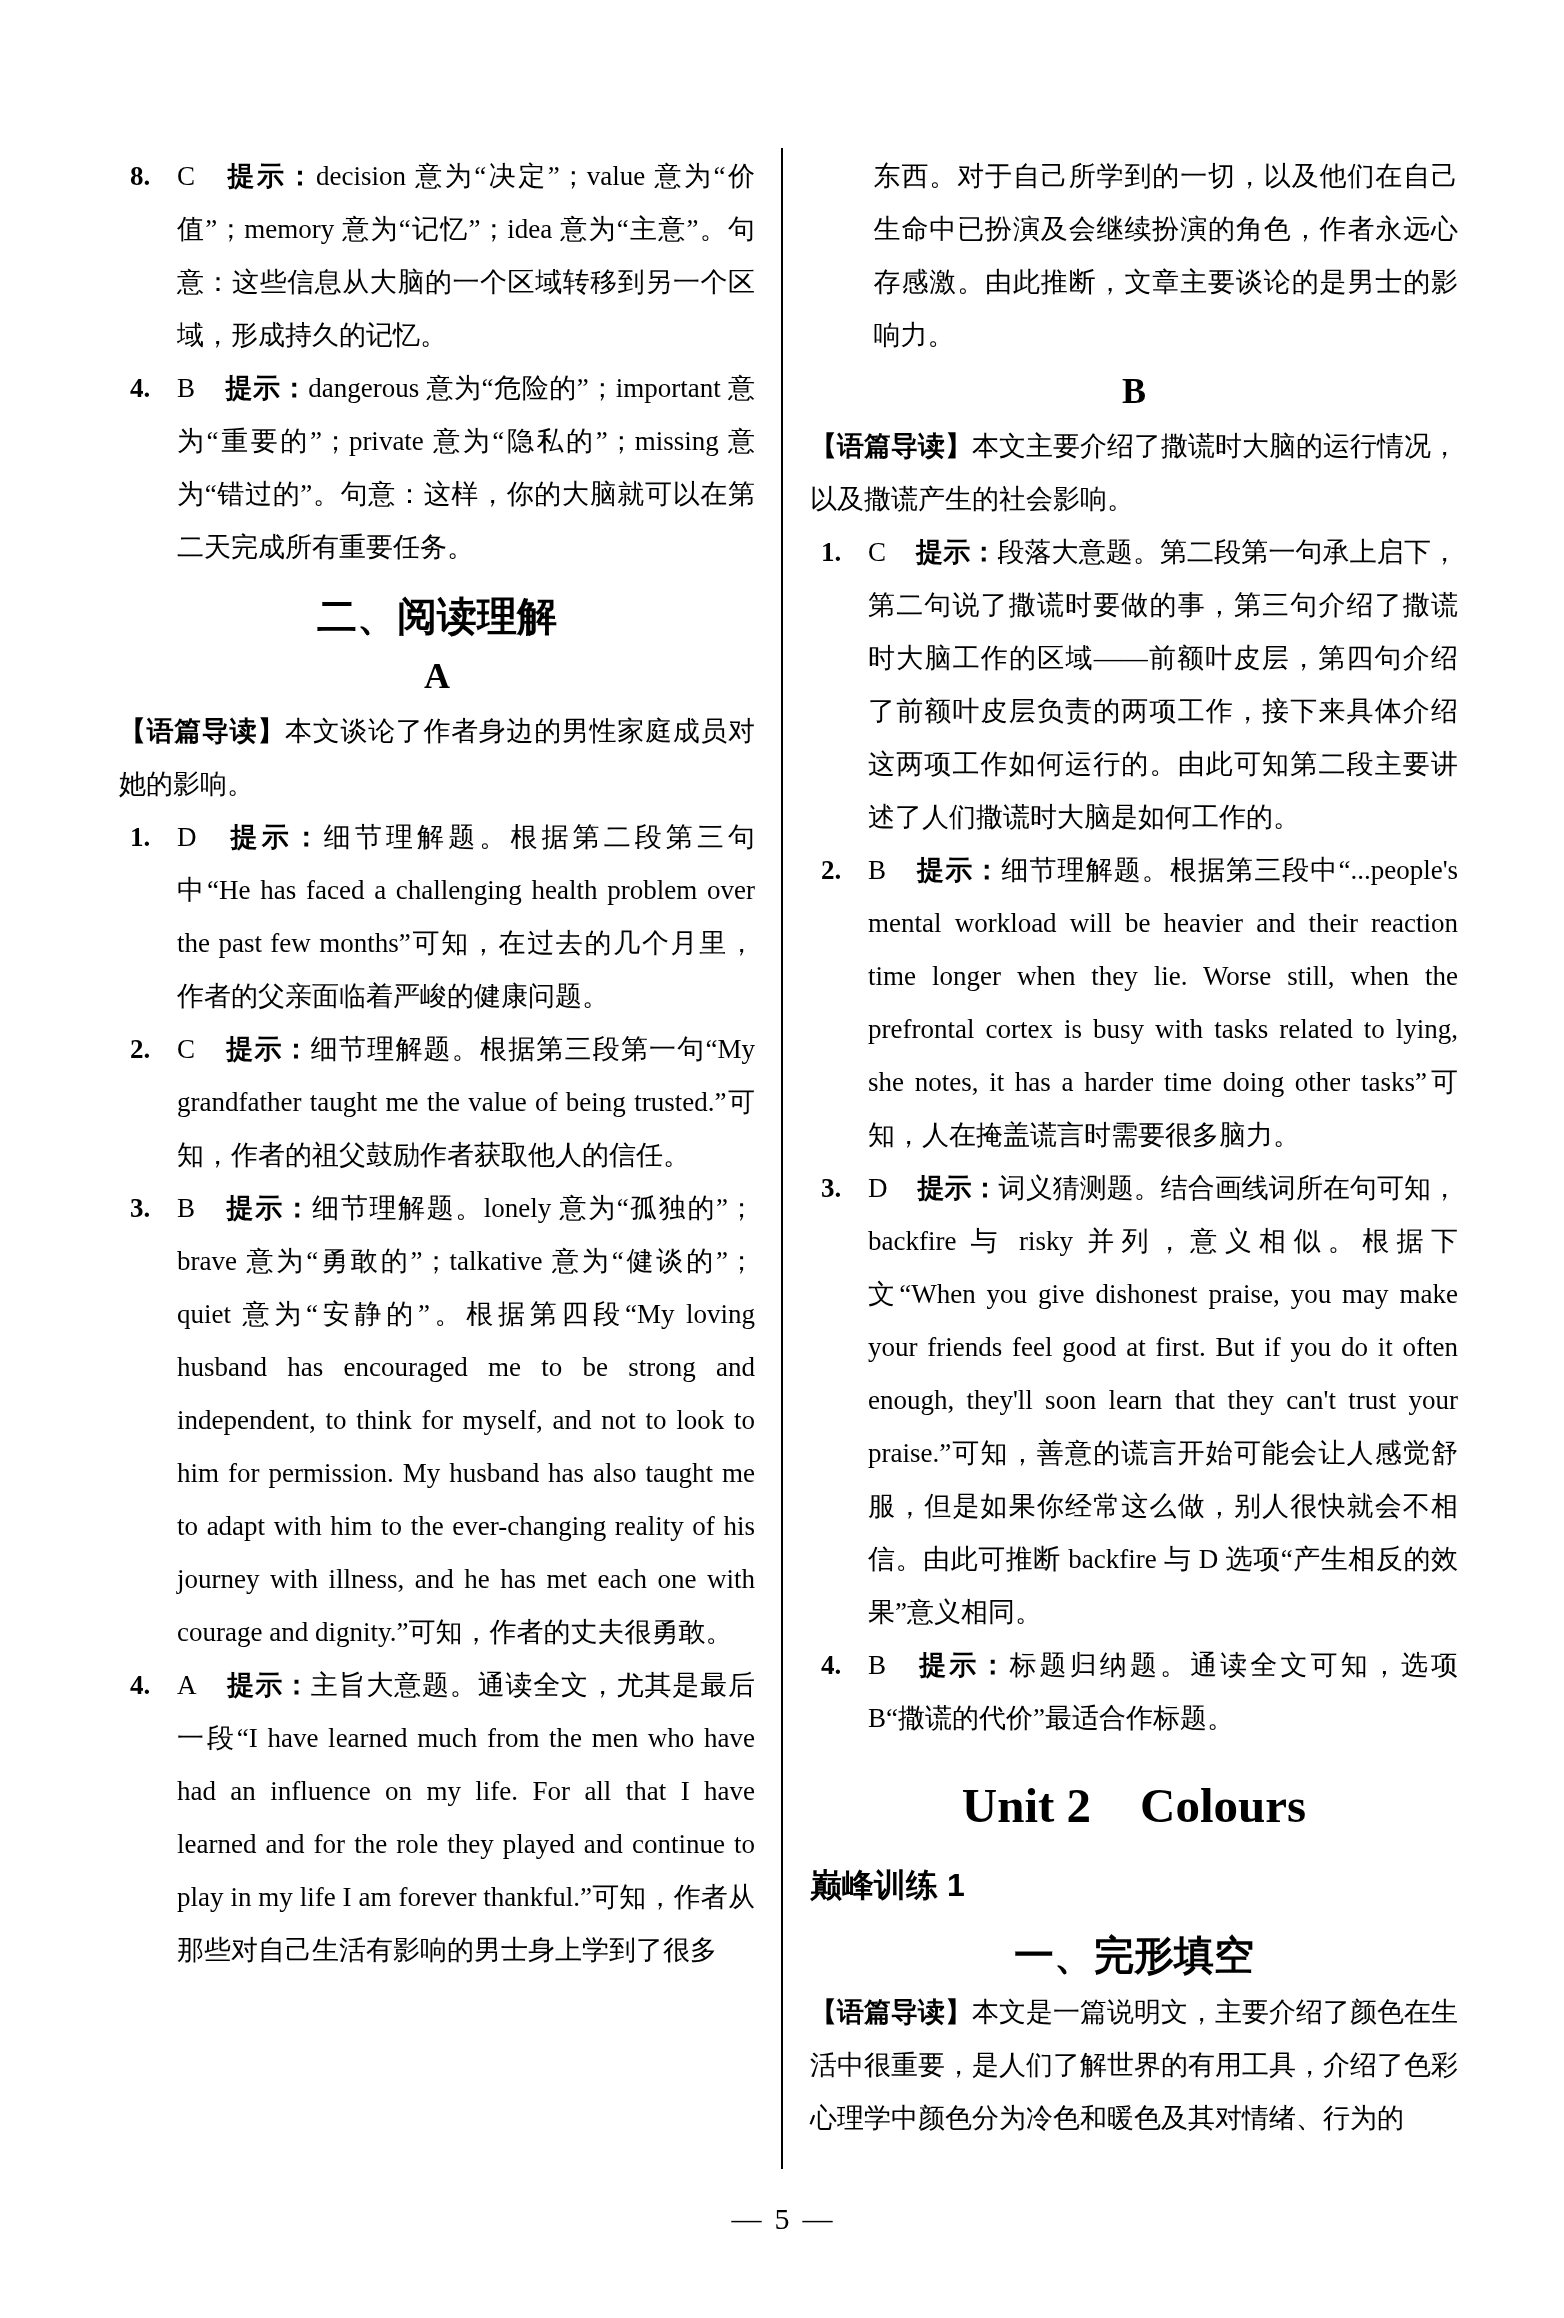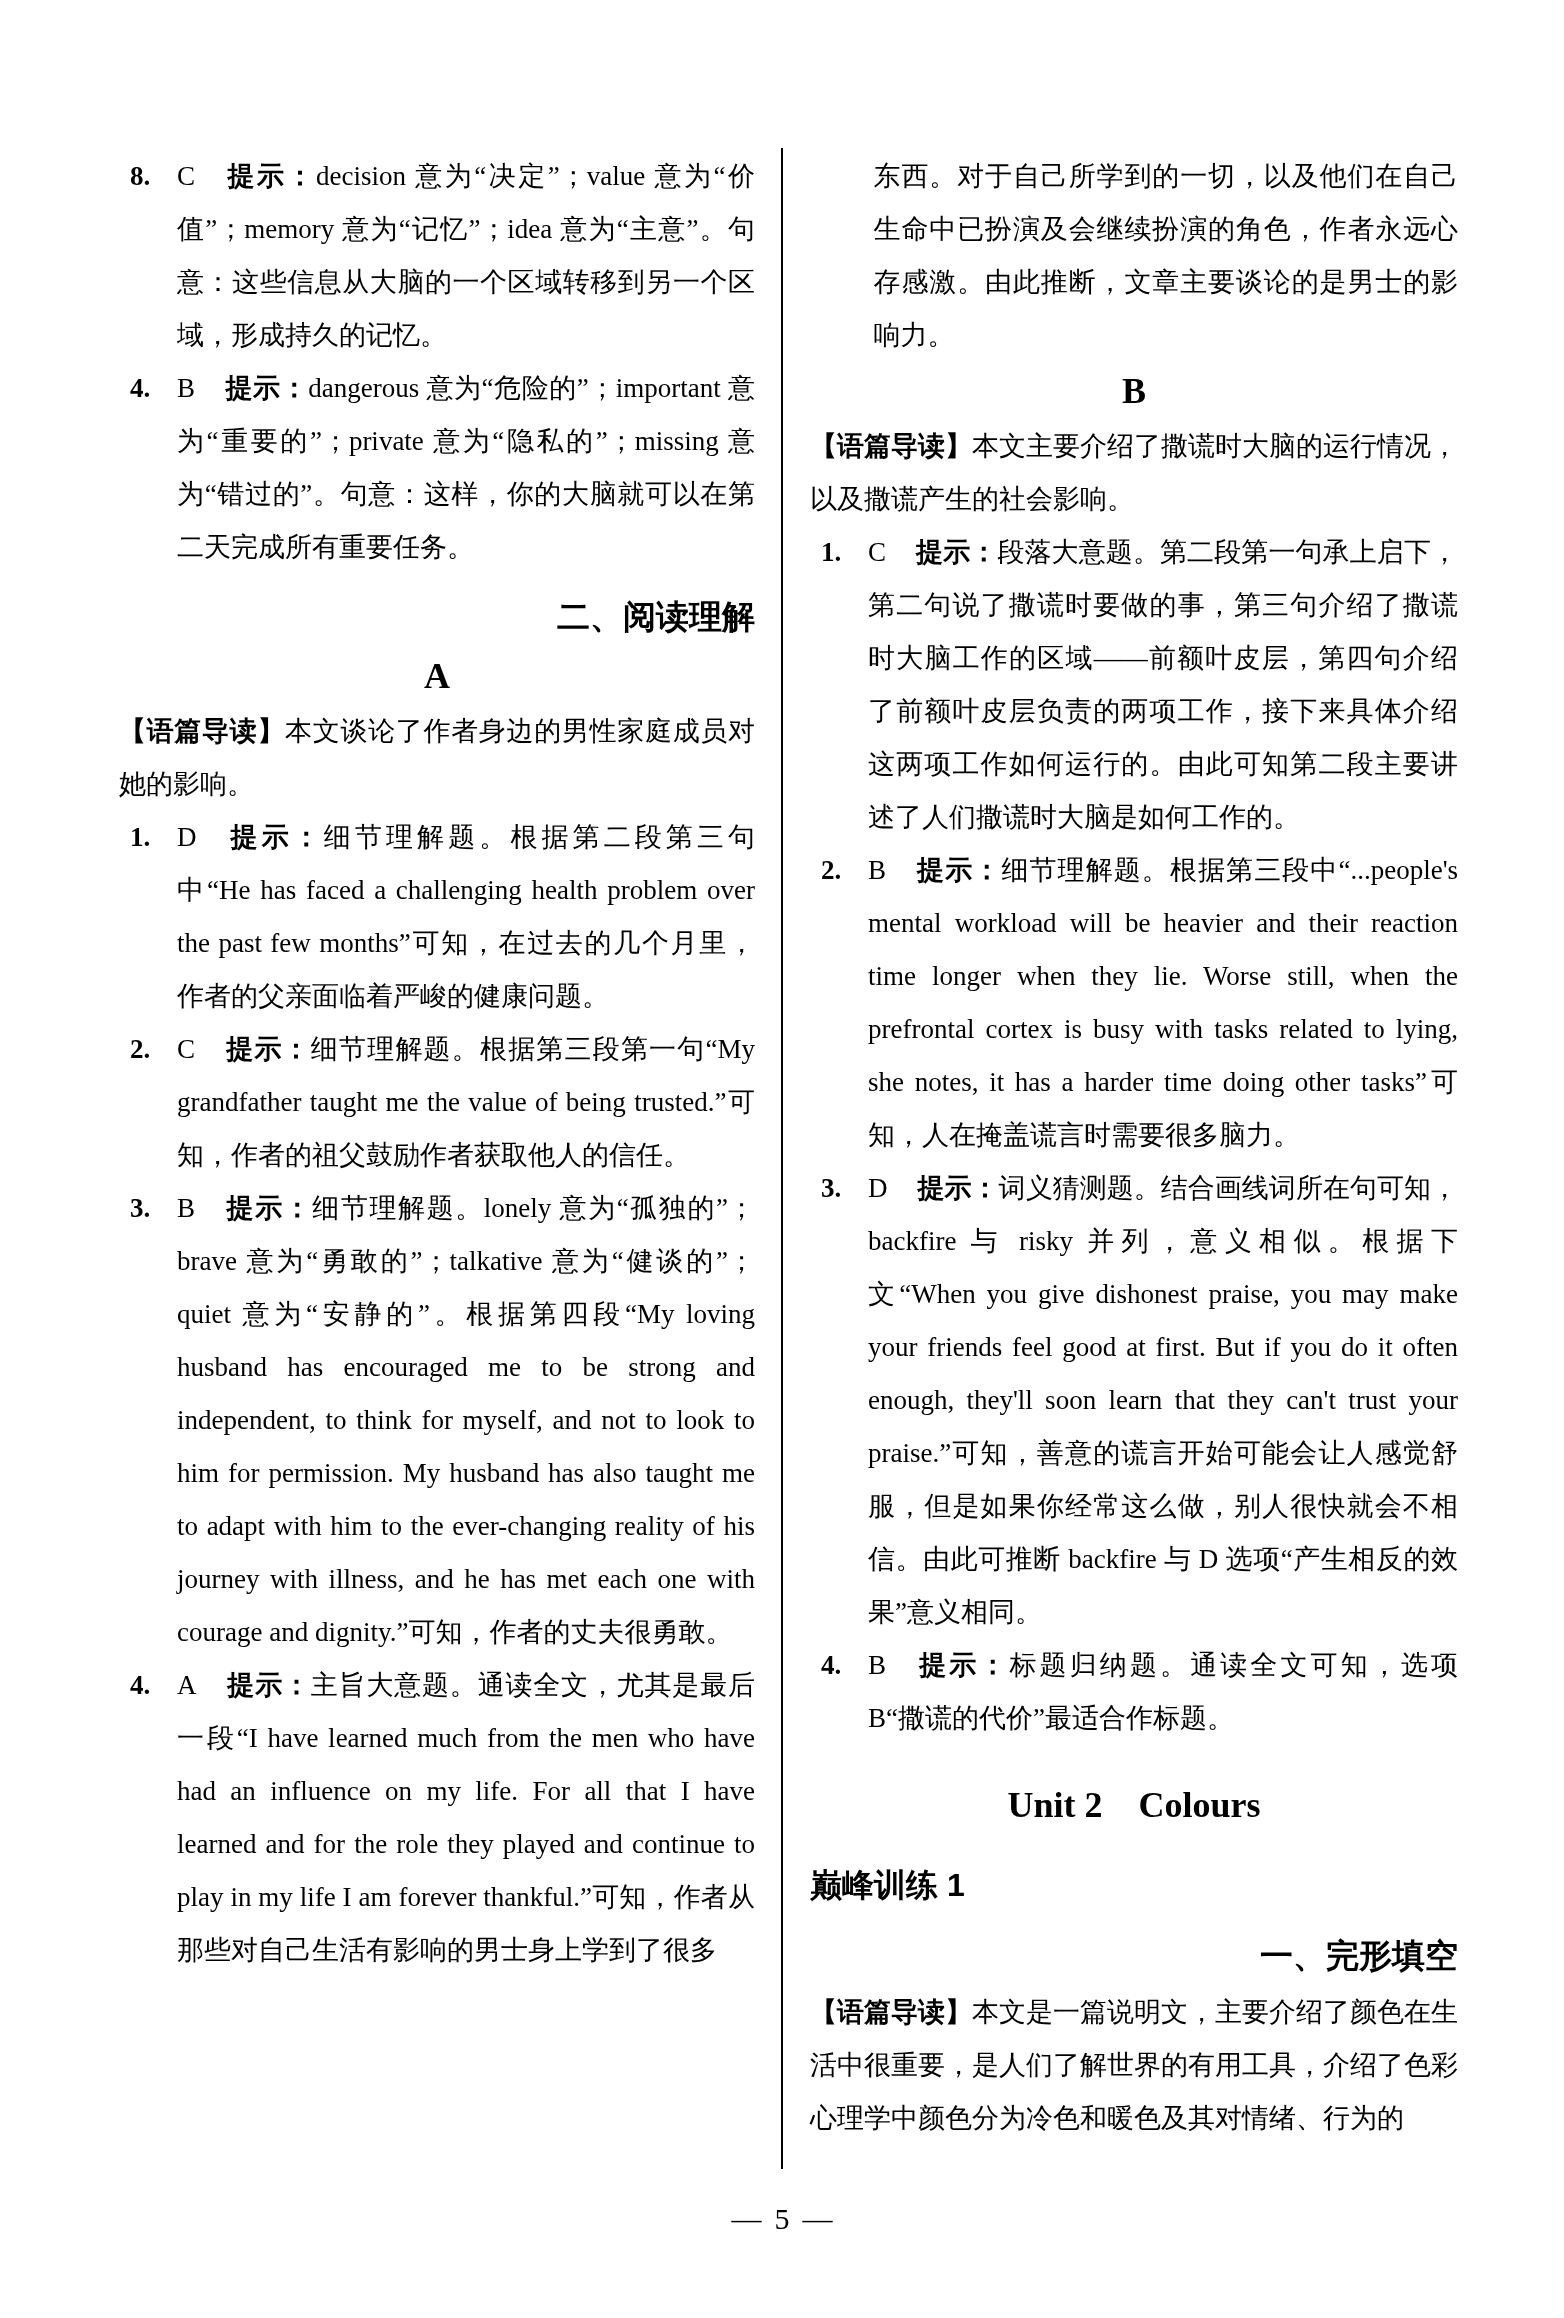--- a/index.html
+++ b/index.html
@@ -49,35 +49,35 @@
   .ans { margin-right: 30px; }
   .tip, .intro-label {
     font-family: "Liberation Sans", "DejaVu Sans", sans-serif;
     font-weight: bold;
   }
   .cont { margin-left: 16.5px; padding-left: 47px; }
 
   .section-heading {
     font-family: "Liberation Sans", "DejaVu Sans", sans-serif;
     font-weight: bold;
-    font-size: 33px;
+    font-size: 40px;
     line-height: 61px;
     margin-top: 12px;
-    text-align: right;
+    text-align: center;
   }
   .passage-label {
     text-align: center;
     font-weight: bold;
     font-size: 36px;
     line-height: 58px;
   }
   .unit-heading {
     text-align: center;
     font-weight: bold;
-    font-size: 36px;
+    font-size: 49px;
     line-height: 69px;
     margin-top: 26px;
   }
   .subunit-heading {
     text-align: left;
     font-family: "Liberation Sans", "DejaVu Sans", sans-serif;
     font-weight: bold;
     font-size: 32px;
     line-height: 55px;
     margin-top: 18.4px;

